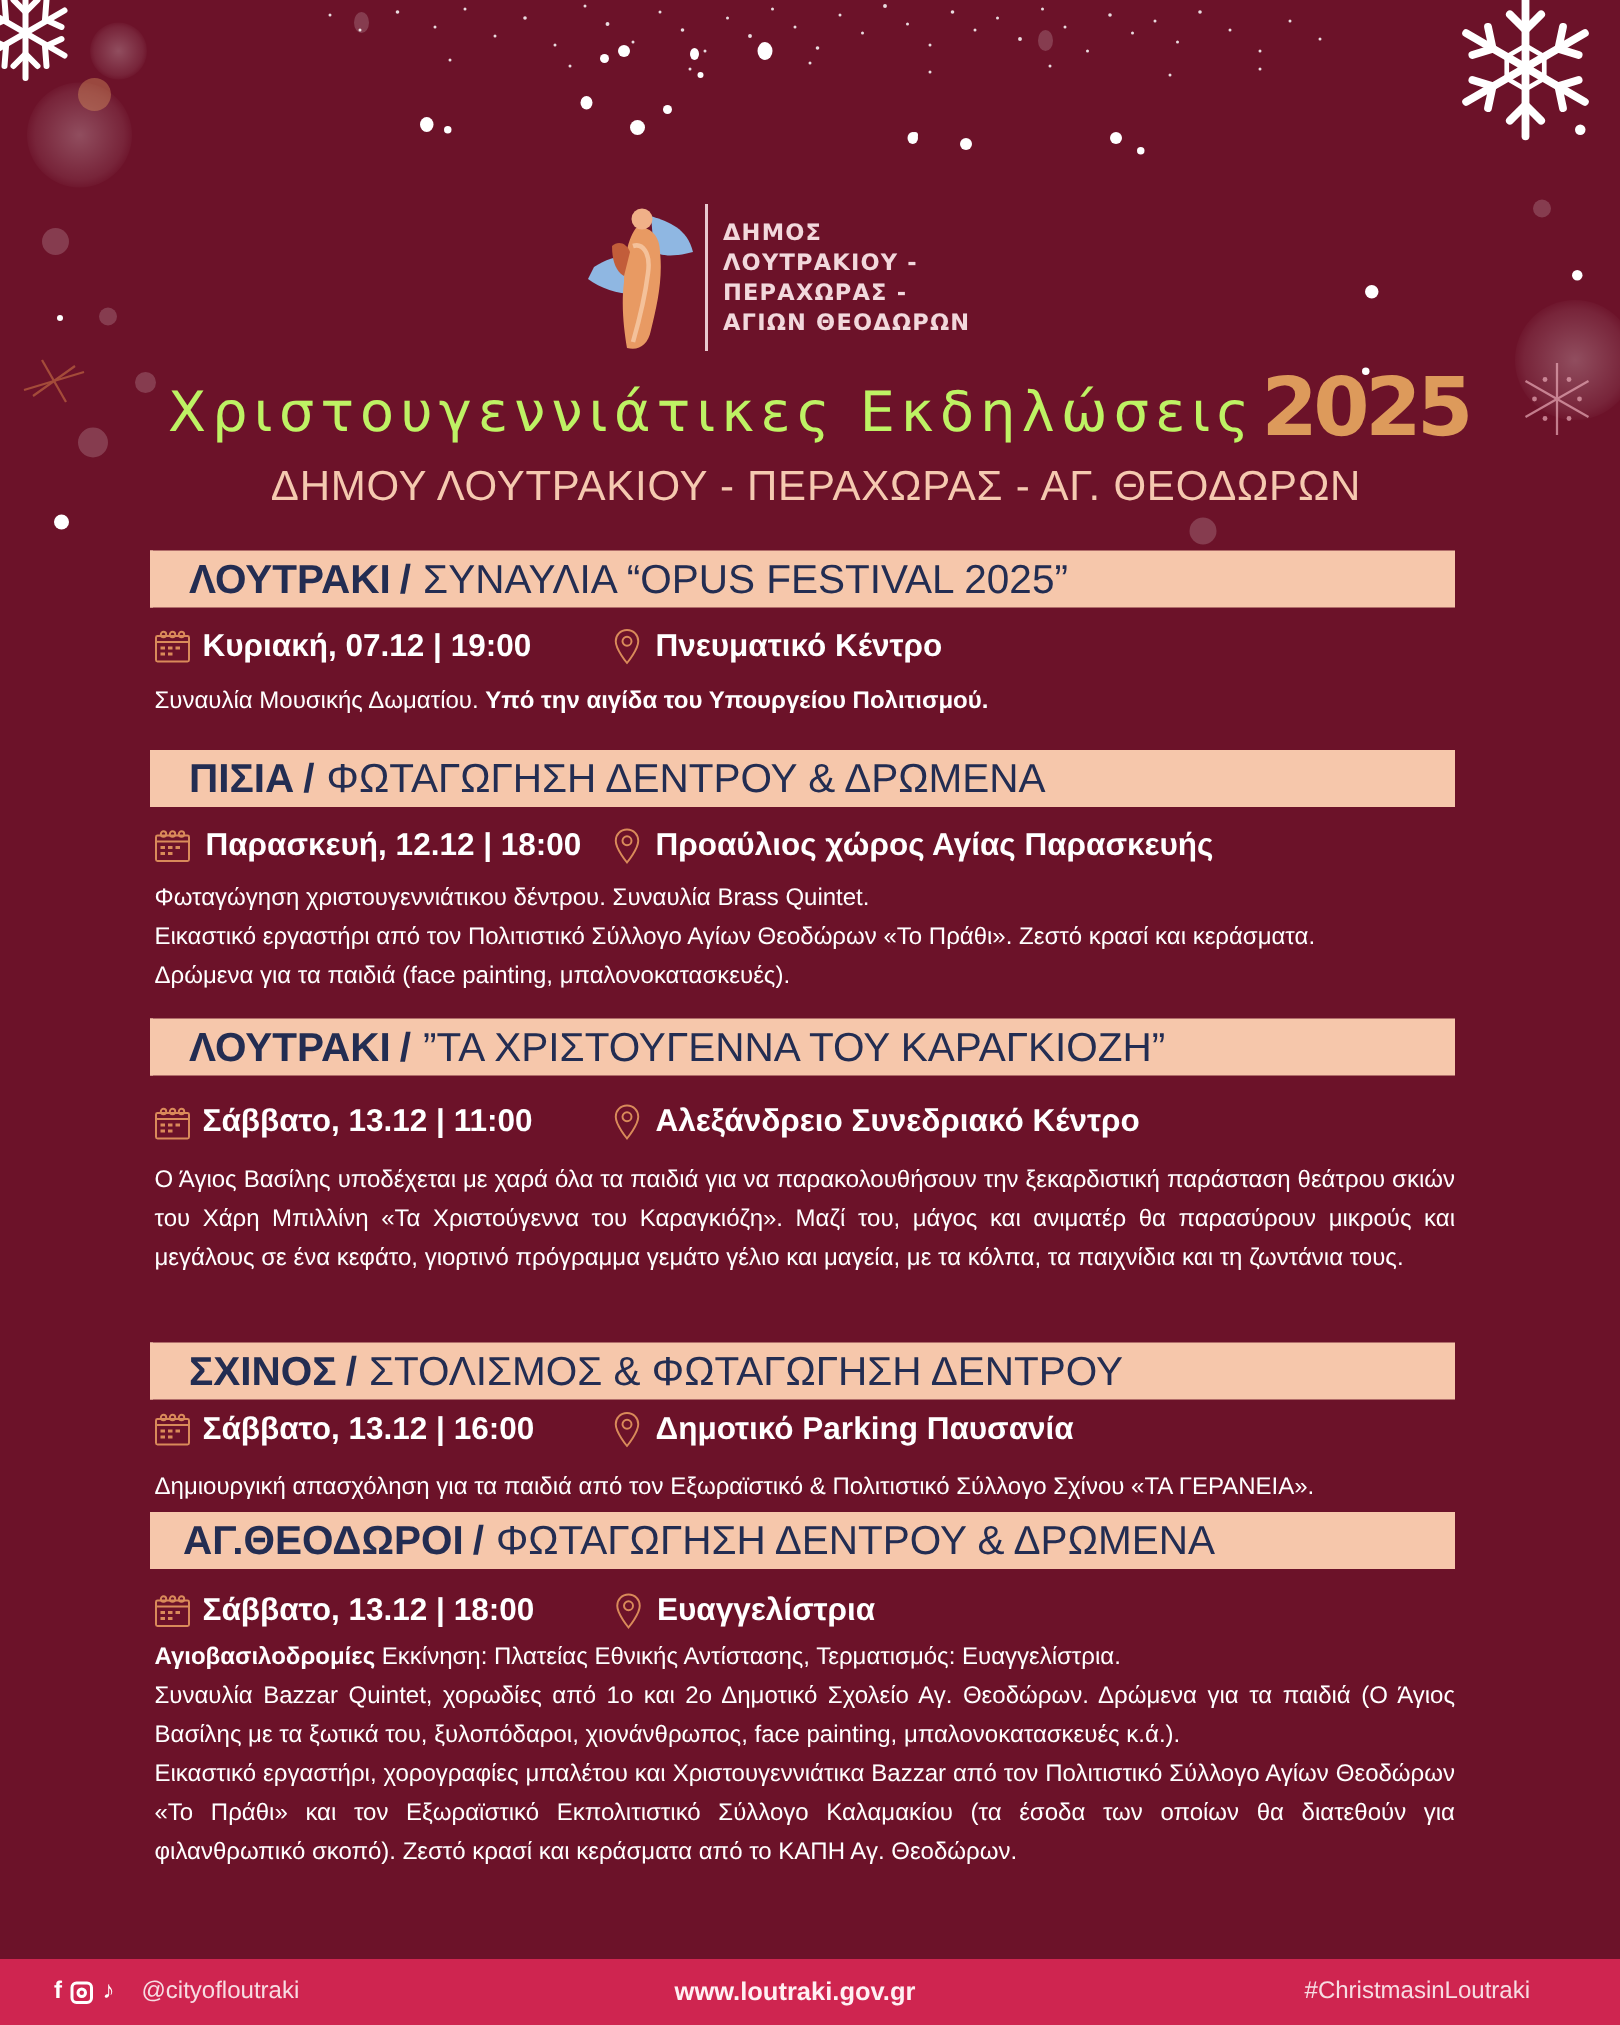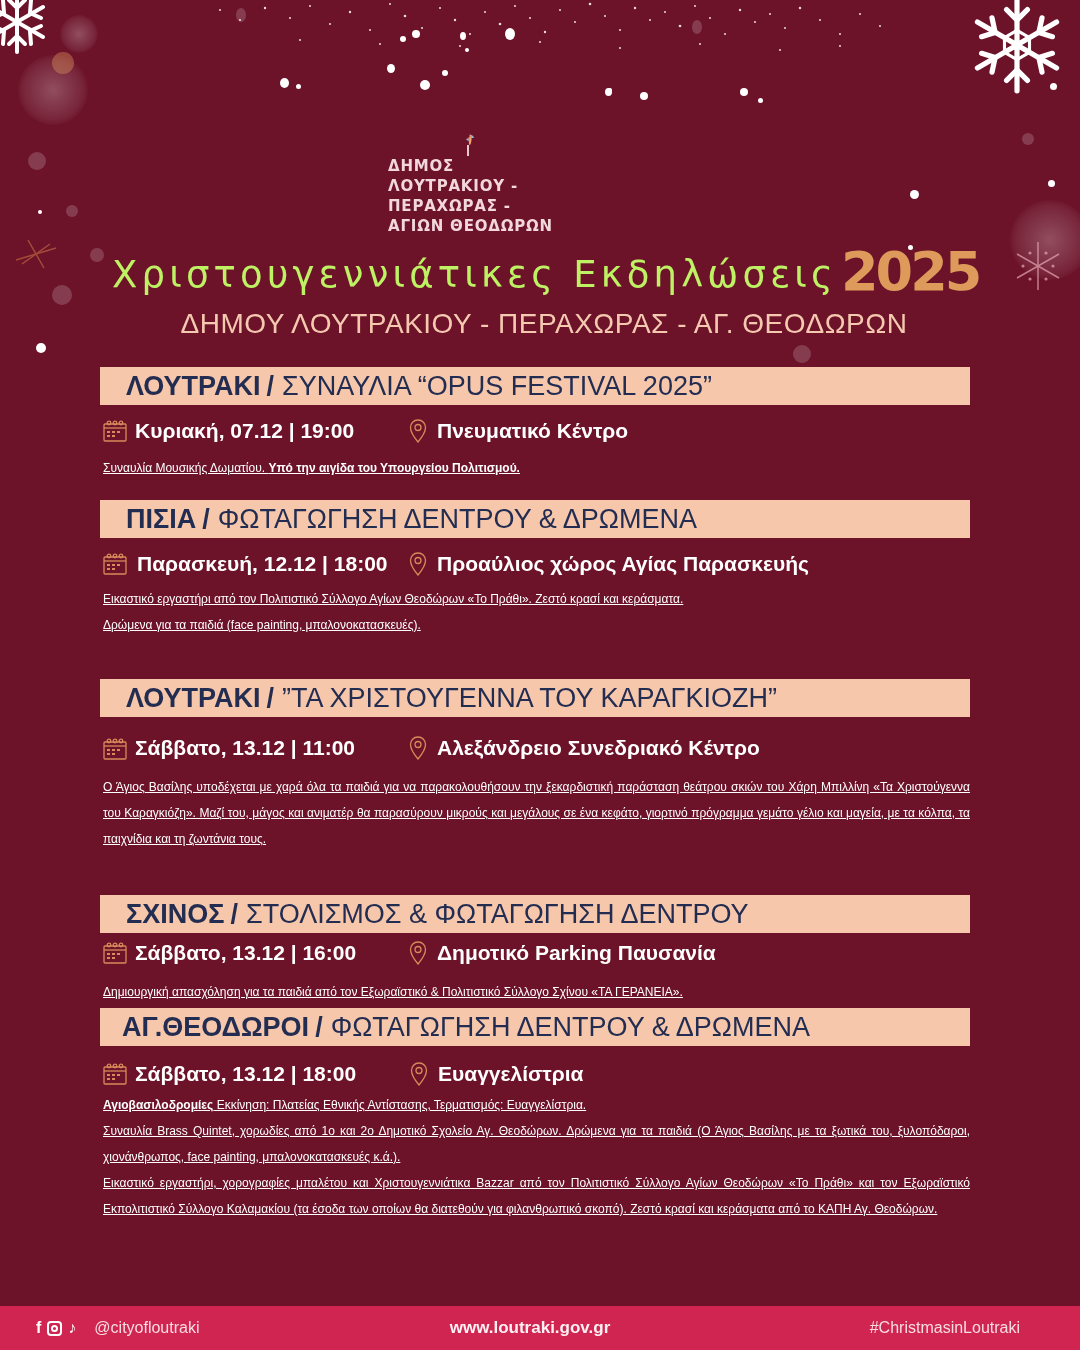--- a/index.html
+++ b/index.html
@@ -13,21 +13,21 @@
   .bg-layer { position: absolute; inset: 0; pointer-events: none; overflow: hidden; }
   .bokeh { position: absolute; border-radius: 50%; background: rgba(255,255,255,0.18); }
   .bokeh.soft { background: radial-gradient(circle, rgba(255,255,255,0.25) 0%, rgba(255,255,255,0.08) 60%, rgba(255,255,255,0) 75%); }
   .bokeh.gold { background: rgba(210,140,90,0.45); }
   .snowdot { position: absolute; border-radius: 50%; background: #fff; }
   .flake { position: absolute; }
 
   
   .logo-block {
     position: absolute; left: 388px; top: 134px; height: 102px;
-    display: flex; align-items: center; flex-direction: column;
+    display: flex; align-items: center;
   }
   .logo-figure { width: 76px; height: 102px; }
   .logo-divider { width: 2px; height: 98px; background: #e8c9cf; margin: 0 10px 0 6px; }
   .logo-text {
     font-family: "DejaVu Sans", sans-serif; font-weight: bold;
     color: #f2d8dc; font-size: 15px; line-height: 20px; letter-spacing: 0.8px;
   }
   .main-title {
     position: absolute; left: 112px; top: 244px;
     display: flex; align-items: flex-end;
@@ -58,23 +58,22 @@
   .ev-bar .place { font-weight: bold; }
   .ev-bar .sep { font-weight: bold; margin: 0 8px 0 6px; }
   .ev-meta {
     display: flex; align-items: center; height: 32px; margin-top: 10px;
     font-size: 21px; font-weight: bold; color: #ffffff; white-space: nowrap;
   }
   .cal-icon { width: 24px; height: 22px; margin-right: 8px; margin-left: 3px; }
   .pin-icon { width: 18px; height: 24px; margin-right: 10px; }
   .ev-date { display: inline-block; }
   .ev-desc {
-    color: #ffffff; font-size: 12px; line-height: 26px; margin-top: 6px;
+    color: #ffffff; font-size: 16px; line-height: 26px; margin-top: 6px;
     padding-left: 3px;
-    text-decoration: underline;
   }
   .ev-desc.justify { text-align: justify; text-align-last: left; }
   .ev-desc b { font-weight: bold; }
 
   
   .footer {
     position: absolute; left: 0; top: 1306px; width: 1080px; height: 44px;
     background: #cf2550; display: flex; align-items: center; color: #f7dde3;
     font-size: 16px;
   }
@@ -325,20 +324,21 @@
         </g>
       </svg>
     <span class="ev-date" style="width:274px;padding-left:2px;">Παρασκευή, 12.12 | 18:00</span>
     <svg class="pin-icon" viewBox="0 0 18 24">
         <path d="M9 1 C4.5 1 1.5 4.5 1.5 8.5 C1.5 14 9 23 9 23 C9 23 16.5 14 16.5 8.5 C16.5 4.5 13.5 1 9 1 Z" fill="none" stroke="#d98a5a" stroke-width="1.3"></path>
         <circle cx="9" cy="8.5" r="3" fill="none" stroke="#d98a5a" stroke-width="1.3"></circle>
       </svg>
     <span>Προαύλιος χώρος Αγίας Παρασκευής</span>
   </div>
   <div class="ev-desc" style="margin-top:6px;">
+    <div>Φωταγώγηση χριστουγεννιάτικου δέντρου. Συναυλία Brass Quintet.</div>
     <div>Εικαστικό εργαστήρι από τον Πολιτιστικό Σύλλογο Αγίων Θεοδώρων «Το Πράθι». Ζεστό κρασί και κεράσματα.</div>
     <div>Δρώμενα για τα παιδιά (face painting, μπαλονοκατασκευές).</div>
   </div>
 </div>
 
 <div class="event" style="top:679px;">
   <div class="ev-bar">
     <span class="place">ΛΟΥΤΡΑΚΙ</span>
     <span class="sep">/</span>
     <span>”ΤΑ ΧΡΙΣΤΟΥΓΕΝΝΑ ΤΟΥ ΚΑΡΑΓΚΙΟΖΗ”</span>
@@ -433,21 +433,21 @@
       </svg>
     <span class="ev-date" style="width:275px;">Σάββατο, 13.12 | 18:00</span>
     <svg class="pin-icon" viewBox="0 0 18 24">
         <path d="M9 1 C4.5 1 1.5 4.5 1.5 8.5 C1.5 14 9 23 9 23 C9 23 16.5 14 16.5 8.5 C16.5 4.5 13.5 1 9 1 Z" fill="none" stroke="#d98a5a" stroke-width="1.3"></path>
         <circle cx="9" cy="8.5" r="3" fill="none" stroke="#d98a5a" stroke-width="1.3"></circle>
       </svg>
     <span>Ευαγγελίστρια</span>
   </div>
   <div class="ev-desc justify" style="margin-top:2px;">
     <div><b>Αγιοβασιλοδρομίες</b><span> Εκκίνηση: Πλατείας Εθνικής Αντίστασης, Τερματισμός: Ευαγγελίστρια.</span></div>
-    <div>Συναυλία Brass Quintet, χορωδίες από 1ο και 2ο Δημοτικό Σχολείο Αγ. Θεοδώρων. Δρώμενα για τα παιδιά (Ο Άγιος Βασίλης με τα ξωτικά του, ξυλοπόδαροι, χιονάνθρωπος, face painting, μπαλονοκατασκευές κ.ά.).</div>
+    <div>Συναυλία Bazzar Quintet, χορωδίες από 1ο και 2ο Δημοτικό Σχολείο Αγ. Θεοδώρων. Δρώμενα για τα παιδιά (Ο Άγιος Βασίλης με τα ξωτικά του, ξυλοπόδαροι, χιονάνθρωπος, face painting, μπαλονοκατασκευές κ.ά.).</div>
     <div>Εικαστικό εργαστήρι, χορογραφίες μπαλέτου και Χριστουγεννιάτικα Bazzar από τον Πολιτιστικό Σύλλογο Αγίων Θεοδώρων «Το Πράθι» και τον Εξωραϊστικό Εκπολιτιστικό Σύλλογο Καλαμακίου (τα έσοδα των οποίων θα διατεθούν για φιλανθρωπικό σκοπό). Ζεστό κρασί και κεράσματα από το ΚΑΠΗ Αγ. Θεοδώρων.</div>
   </div>
 </div>
 
 <div class="footer">
   <div class="social">
     <span class="ic">f</span>
     <span class="ig"></span>
     <span class="ic">♪</span>
     <span class="handle">@cityofloutraki</span>

